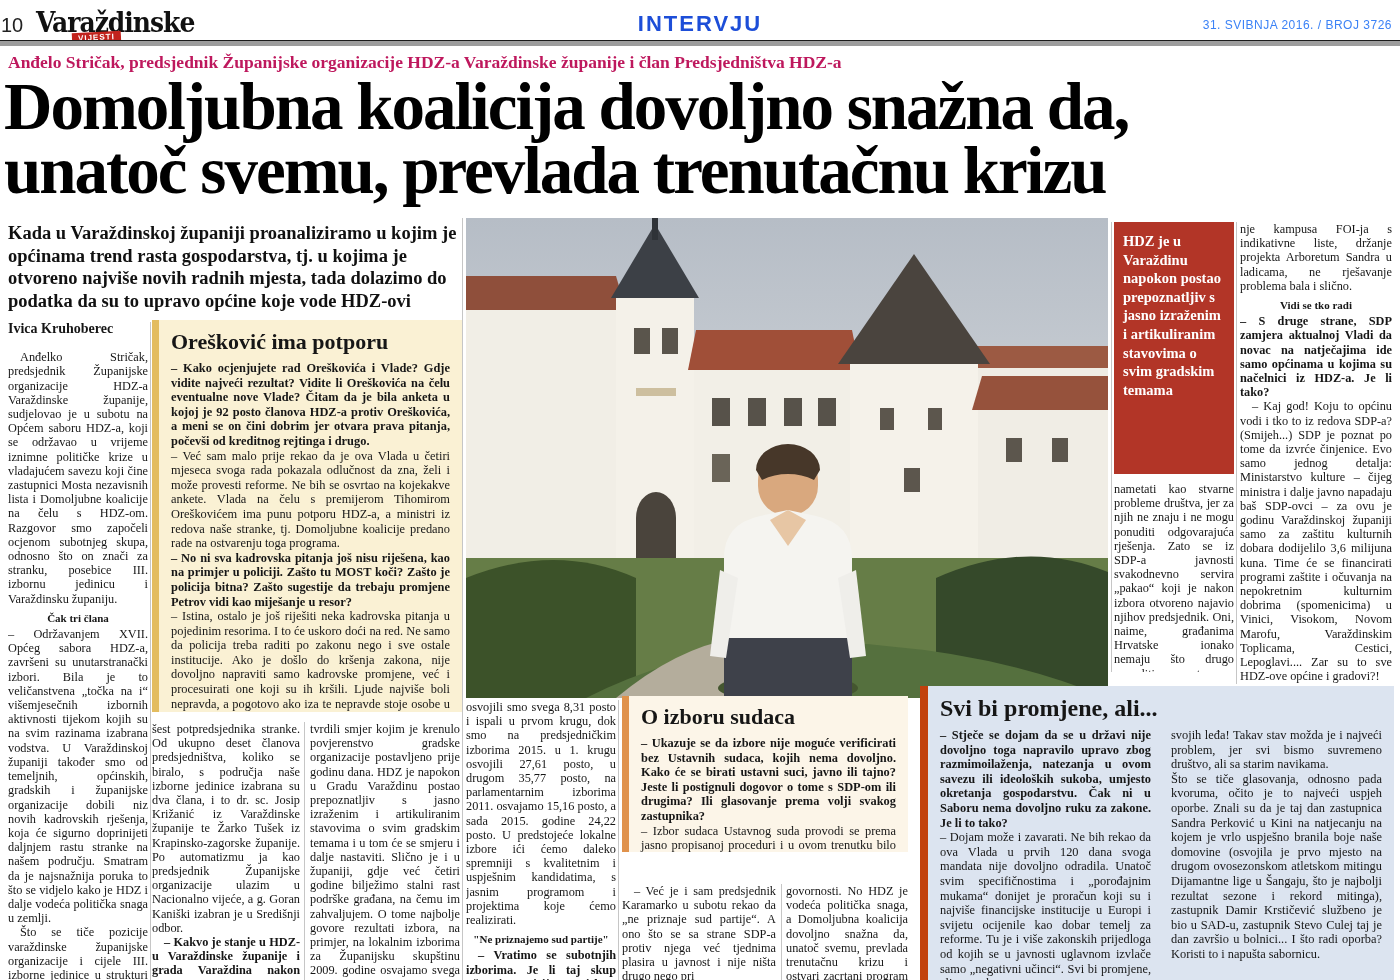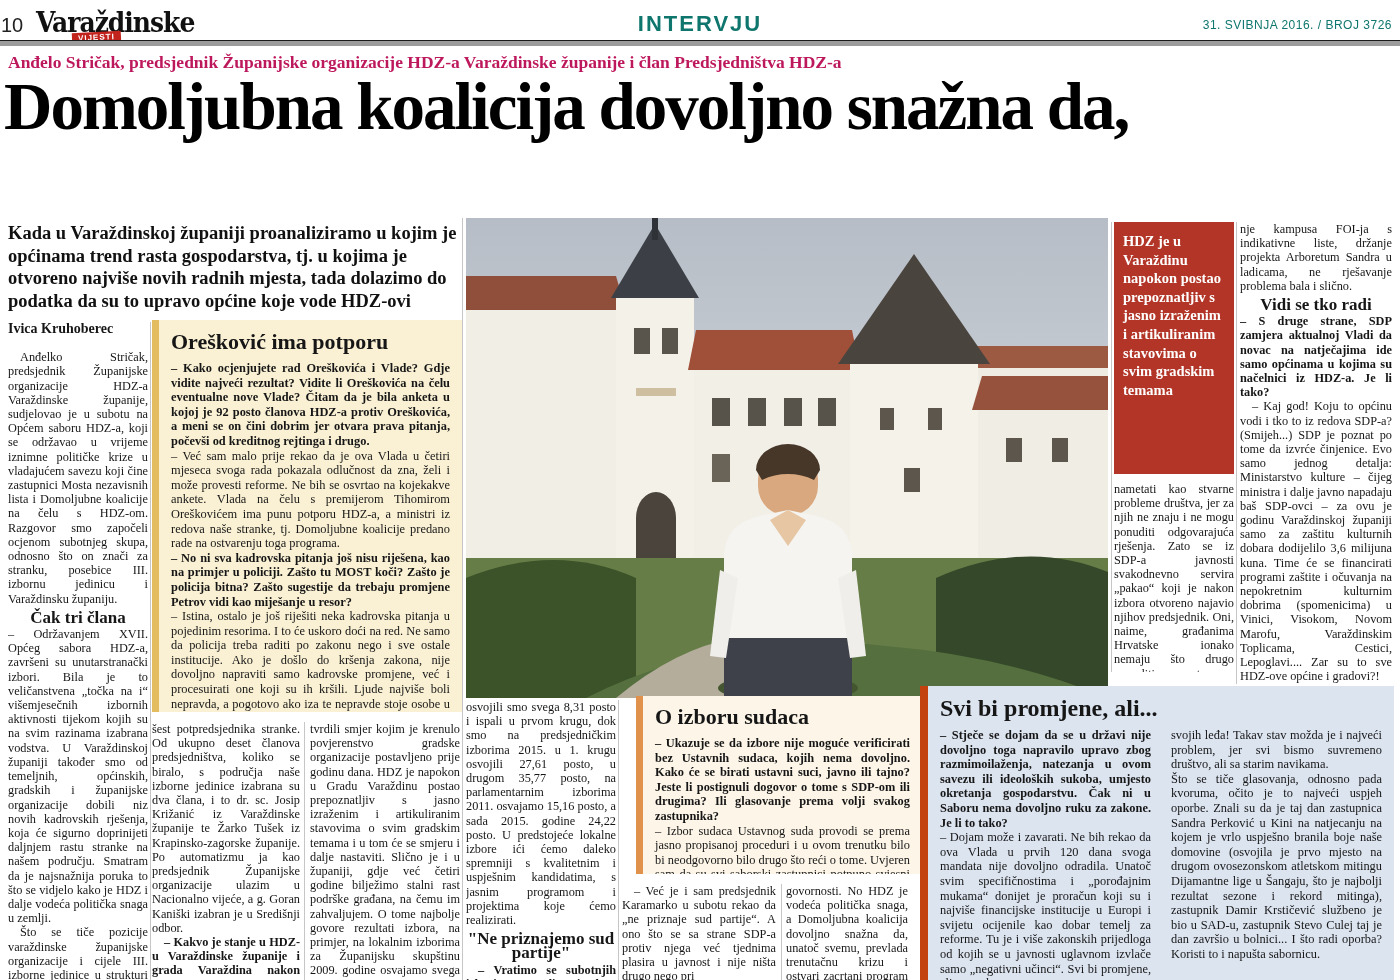--- a/index.html
+++ b/index.html
@@ -8,47 +8,47 @@
     background:#ffffff;color:#1a1a1a;
     font-family:"Liberation Serif", serif;
   }
   
   .hdr{position:absolute;top:6px;left:0;width:1400px;height:34px;}
   .pgnum{position:absolute;left:1px;top:8px;font:20px/22px "Liberation Sans",sans-serif;color:#222;}
   .logo{position:absolute;left:36px;top:4px;font:bold 25px/26px "DejaVu Serif",serif;letter-spacing:-1px;color:#111;transform:scaleY(1.08);}
   .logo-badge{position:absolute;left:72px;top:26px;background:#c2231d;color:#fff;
     font:bold 8px/10px "Liberation Sans",sans-serif;padding:1px 6px;transform:rotate(-3deg);letter-spacing:1px;}
   .section-title{position:absolute;left:0;right:0;top:6px;text-align:center;
-    font:bold 22px/24px "Liberation Sans",sans-serif;letter-spacing:2px;color:#0f766e;}
-  .issue{position:absolute;right:8px;top:12px;font:12px/14px "Liberation Sans",sans-serif;color:#0f766e;letter-spacing:.5px;}
+    font:bold 22px/24px "Liberation Sans",sans-serif;letter-spacing:2px;color:#1d4ed8;}
+  .issue{position:absolute;right:8px;top:12px;font:12px/14px "Liberation Sans",sans-serif;color:#3b82f6;letter-spacing:.5px;}
   .hdr-rule{position:absolute;top:40px;left:0;width:1400px;height:5px;background:#9c9c9c;border-top:1px solid #1a1a1a;}
   
   .kicker{position:absolute;top:52px;left:8px;width:1380px;font:bold 17.5px/20px "Liberation Serif",serif;color:#be185d;}
   .headline{position:absolute;top:74px;left:4px;width:1394px;
     font:bold 67px/64px "Liberation Serif",serif;letter-spacing:-2px;color:#000;}
   .headline span{display:block;}
   .lead{position:absolute;top:222px;left:8px;width:452px;height:92px;overflow:hidden;
     font:bold 18.5px/22.5px "Liberation Serif",serif;color:#111;}
   
   .col{position:absolute;overflow:hidden;text-align:justify;
     font:12.3px/14.2px "Liberation Serif",serif;color:#161616;hyphens:auto;overflow-wrap:break-word;}
   .col p{margin:0;text-indent:12px;}
   .col p.noind{text-indent:0;}
   .byline{font-weight:bold;font-size:14px;text-indent:0 !important;margin-bottom:14px !important;}
-  .subhead{text-align:center;font-weight:bold;font-size:17px;text-indent:0 !important;margin:5px 0 2px !important;}
+  .subhead{text-align:center;font-weight:bold;font-size:11px;text-indent:0 !important;margin:5px 0 2px !important;}
   .qb{font-weight:bold;}
   
   .notebox{position:absolute;overflow:hidden;text-align:justify;
     font:12.4px/14.6px "Liberation Serif",serif;color:#161616;}
   .notebox .box-title{font-weight:bold;font-size:22px;line-height:24px;text-align:left;margin:0 0 7px;}
   .notebox p{margin:0;}
   .box-yellow{left:152px;top:320px;width:310px;height:392px;background:#faf1d4;
     border-left:7px solid #e3bc5f;padding:10px 12px 10px 12px;box-sizing:border-box;}
-  .box-cream{left:622px;top:696px;width:286px;height:178px;background:#fcf5e8;
-    border-left:7px solid #e0924c;padding:9px 12px;box-sizing:border-box;margin-left:14px;}
+  .box-cream{left:622px;top:696px;width:286px;height:156px;background:#fcf5e8;
+    border-left:7px solid #e0924c;padding:9px 12px;box-sizing:border-box;}
   .box-blue{left:920px;top:686px;width:474px;height:294px;background:#dce4f0;
     border-left:8px solid #c2410c;padding:9px 12px;box-sizing:border-box;}
   .box-blue .box-title{font-size:24px;line-height:26px;}
   .blue-cols{display:flex;gap:20px;}
   .blue-cols > div{width:216px;text-align:justify;}
   .blue-cols p{margin:0;}
   
   .pull-red{position:absolute;left:1114px;top:222px;width:120px;height:252px;background:#b23527;
     color:#fff;box-sizing:border-box;padding:10px 9px;overflow:hidden;
     font:bold 14.5px/18.6px "Liberation Serif",serif;}
@@ -65,20 +65,21 @@
   <div class="logo">Varaždinske</div>
   <div class="logo-badge">VIJESTI</div>
   <div class="section-title">INTERVJU</div>
   <div class="issue">31. SVIBNJA 2016. / BROJ 3726</div>
 </div>
 <div class="hdr-rule"></div>
 
 <div class="kicker">Anđelo Stričak, predsjednik Županijske organizacije HDZ-a Varaždinske županije i član Predsjedništva HDZ-a</div>
 <div class="headline">
   <span>Domoljubna koalicija dovoljno snažna da,</span>
+  <span>unatoč svemu, prevlada trenutačnu krizu</span>
 </div>
 <div class="lead">Kada u Varaždinskoj županiji proanaliziramo u kojim je općinama trend rasta gospodarstva, tj. u kojima je otvoreno najviše novih radnih mjesta, tada dolazimo do podatka da su to upravo općine koje vode HDZ-ovi dužnosnici</div>
 
 <div class="photo">
   <svg width="642" height="480" viewBox="0 0 642 480" xmlns="http://www.w3.org/2000/svg">
     <defs>
       <linearGradient id="sky" x1="0" y1="0" x2="0" y2="1">
         <stop offset="0" stop-color="#b6bdc6"></stop>
           <stop offset="1" stop-color="#e2e4e6"></stop>
       </linearGradient>

